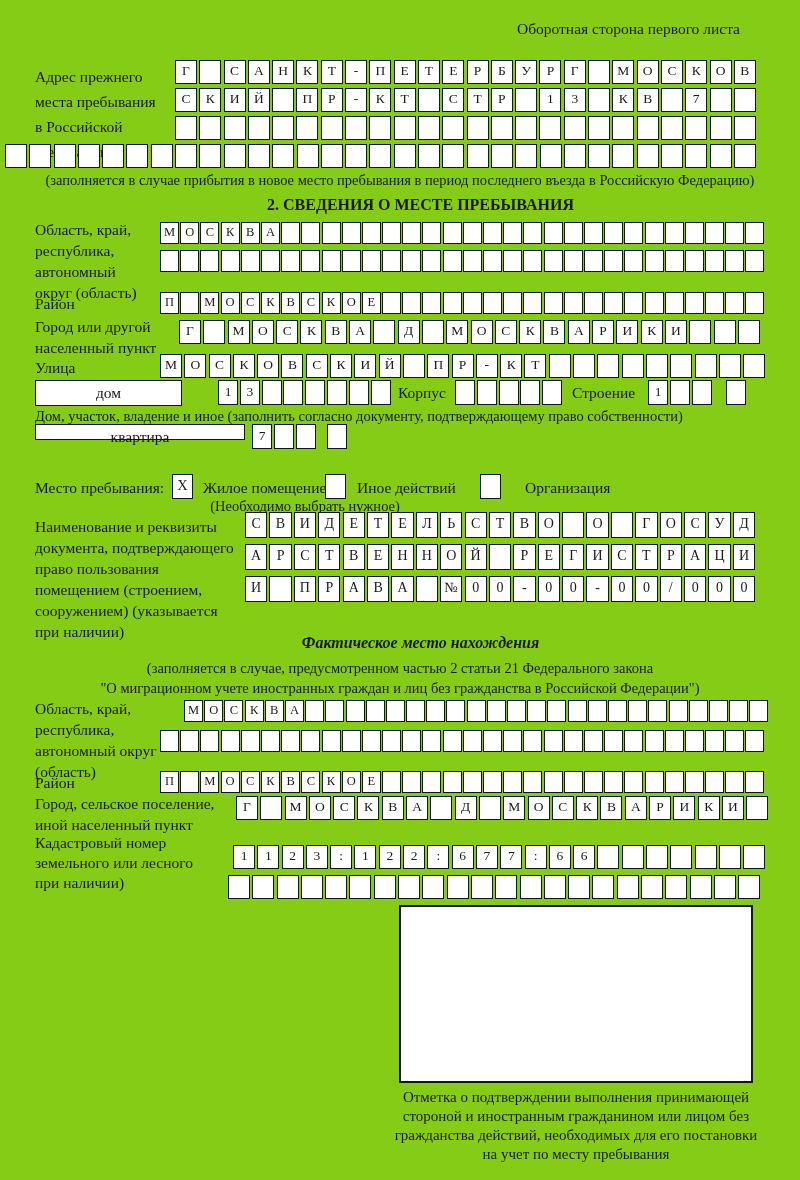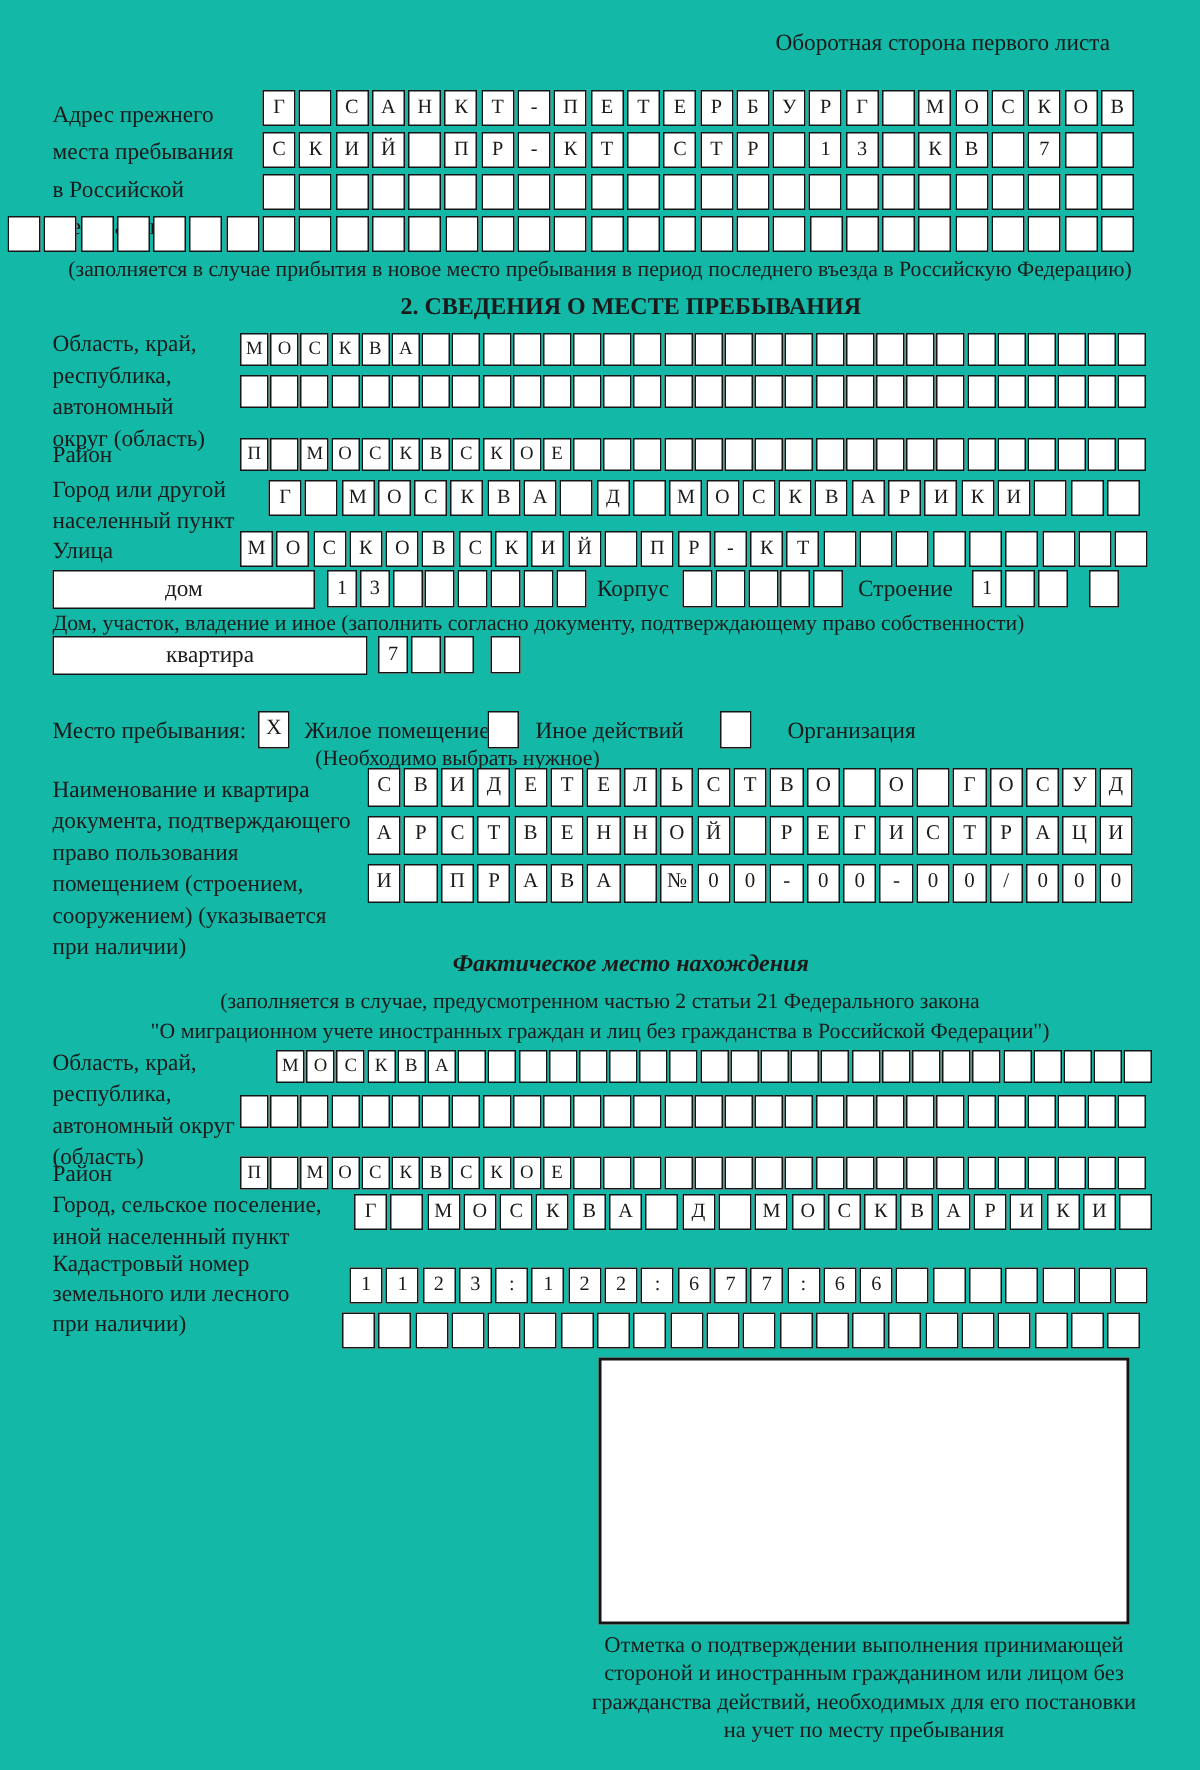--- a/index.html
+++ b/index.html
@@ -1,18 +1,18 @@
 <!DOCTYPE html>
 <html><head>
 <meta charset="utf-8">
 <style>
   * { margin:0; padding:0; box-sizing:border-box; }
   html,body { background:#ffffff; }
   body { width:800px; height:1180px; font-family:"Liberation Serif", serif; color:#1a1a1a; }
-  .page { position:relative; width:800px; height:1180px; background:#14b8a6; overflow:hidden; }
+  .page { position:relative; width:800px; height:1180px; background:#84cc16; overflow:hidden; }
   .abs { position:absolute; }
   .lbl { font-size:15.5px; line-height:22px; }
   .cap { font-size:14.5px; }
   .title { font-weight:bold; font-size:16px; text-align:center; width:800px;padding-left:41px; }
   .center { text-align:center; width:800px; }
   .cellrow { display:flex; flex-wrap:nowrap; }
   .cell { flex:0 0 auto; display:inline-block; border:1.8px solid #151515; background:#fff;
           text-align:center; font-size:13.5px; overflow:hidden; }
   .cs { width:19px;   height:22px; margin-right:1.2px; line-height:18px; font-size:12.5px; }
   .cm { width:22px;   height:24px; margin-right:2.3px; line-height:20px; }
@@ -314,21 +314,21 @@
       <span class="cell cm"></span>
       <span class="cell cm"></span>
       <span class="cell cm"></span>
       <span class="cell cm"></span>
       <span class="cell cm"></span>
       <span class="cell cm"></span>
       <span class="cell cm"></span>
       <span class="cell cm"></span>
     </div>
 
-  <div class="wbox" style="top:380px; left:35px; width:175px; height:26px; line-height:23px;">дом</div>
+  <div class="wbox" style="top:380px; left:35px; width:147px; height:26px; line-height:23px;">дом</div>
   <div class="abs cellrow" style="top:380px; left:218px;">
       <span class="cell ch">1</span>
       <span class="cell ch">3</span>
       <span class="cell ch"></span>
       <span class="cell ch"></span>
       <span class="cell ch"></span>
       <span class="cell ch"></span>
       <span class="cell ch"></span>
       <span class="cell ch"></span>
     </div>
@@ -344,41 +344,41 @@
   <div class="abs cellrow" style="top:380px; left:648px;">
       <span class="cell ch">1</span>
       <span class="cell ch"></span>
       <span class="cell ch"></span>
     </div>
   <div class="abs cellrow" style="top:380px; left:726px;">
       <span class="cell ch"></span>
     </div>
   <div class="abs cap" style="top:408px; left:35px;">Дом, участок, владение и иное (заполнить согласно документу, подтверждающему право собственности)</div>
 
-  <div class="wbox" style="top:424px; left:35px; width:210px; height:26px; line-height:23px;">квартира</div>
+  <div class="wbox" style="top:424px; left:35px; width:210px; height:16px; line-height:23px;">квартира</div>
   <div class="abs cellrow" style="top:424px; left:252px;">
       <span class="cell ch">7</span>
       <span class="cell ch"></span>
       <span class="cell ch"></span>
     </div>
   <div class="abs cellrow" style="top:424px; left:327px;">
       <span class="cell ch"></span>
     </div>
 
   <div class="abs lbl" style="top:477px; left:35px;">Место пребывания:</div>
   <div class="chk" style="top:474px; left:172px;">X</div>
   <div class="abs lbl" style="top:477px; left:203px;">Жилое помещение</div>
   <div class="chk" style="top:474px; left:325px;"></div>
   <div class="abs lbl" style="top:477px; left:357px;">Иное действий</div>
   <div class="chk" style="top:474px; left:480px;"></div>
   <div class="abs lbl" style="top:477px; left:525px;">Организация</div>
   <div class="abs cap" style="top:498px; left:180px; width:250px; text-align:center;">(Необходимо выбрать нужное)</div>
 
   <div class="abs lbl" style="top:516px; left:35px; width:205px; line-height:21px;">
-      <div>Наименование и квартира</div>
+      <div>Наименование и реквизиты</div>
       <div>документа, подтверждающего</div>
       <div>право пользования</div>
       <div>помещением (строением,</div>
       <div>сооружением) (указывается</div>
       <div>при наличии)</div>
     </div>
   <div class="abs" style="top:512px; left:245px;">
     <div class="cellrow" style="margin-bottom:6px;">
         <span class="cell cl">С</span>
         <span class="cell cl">В</span>

